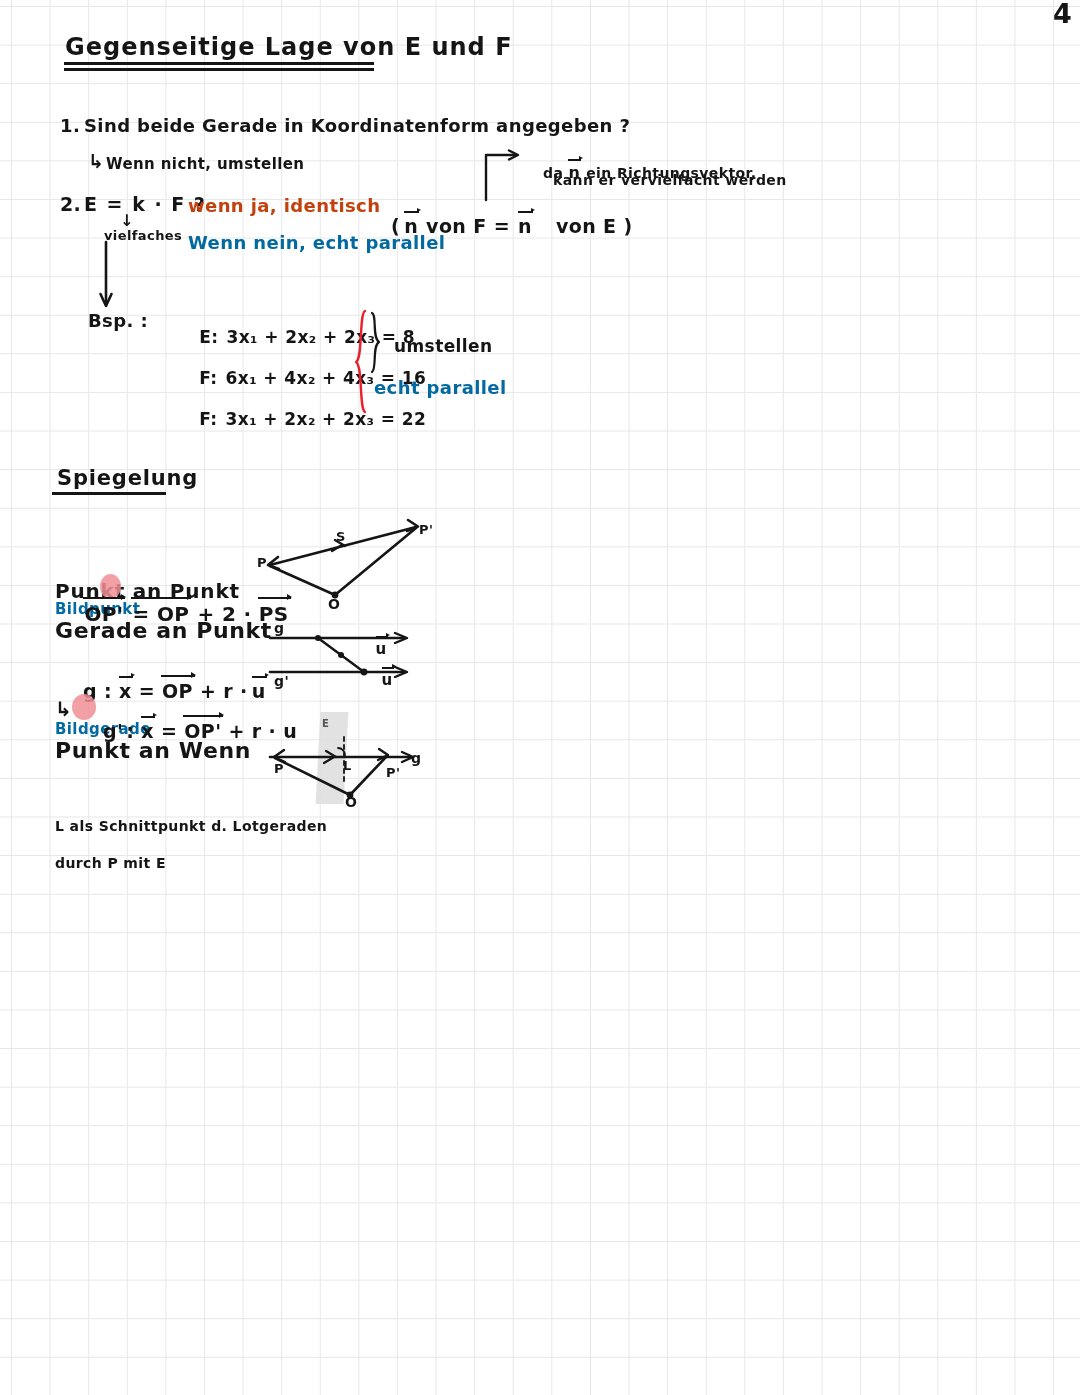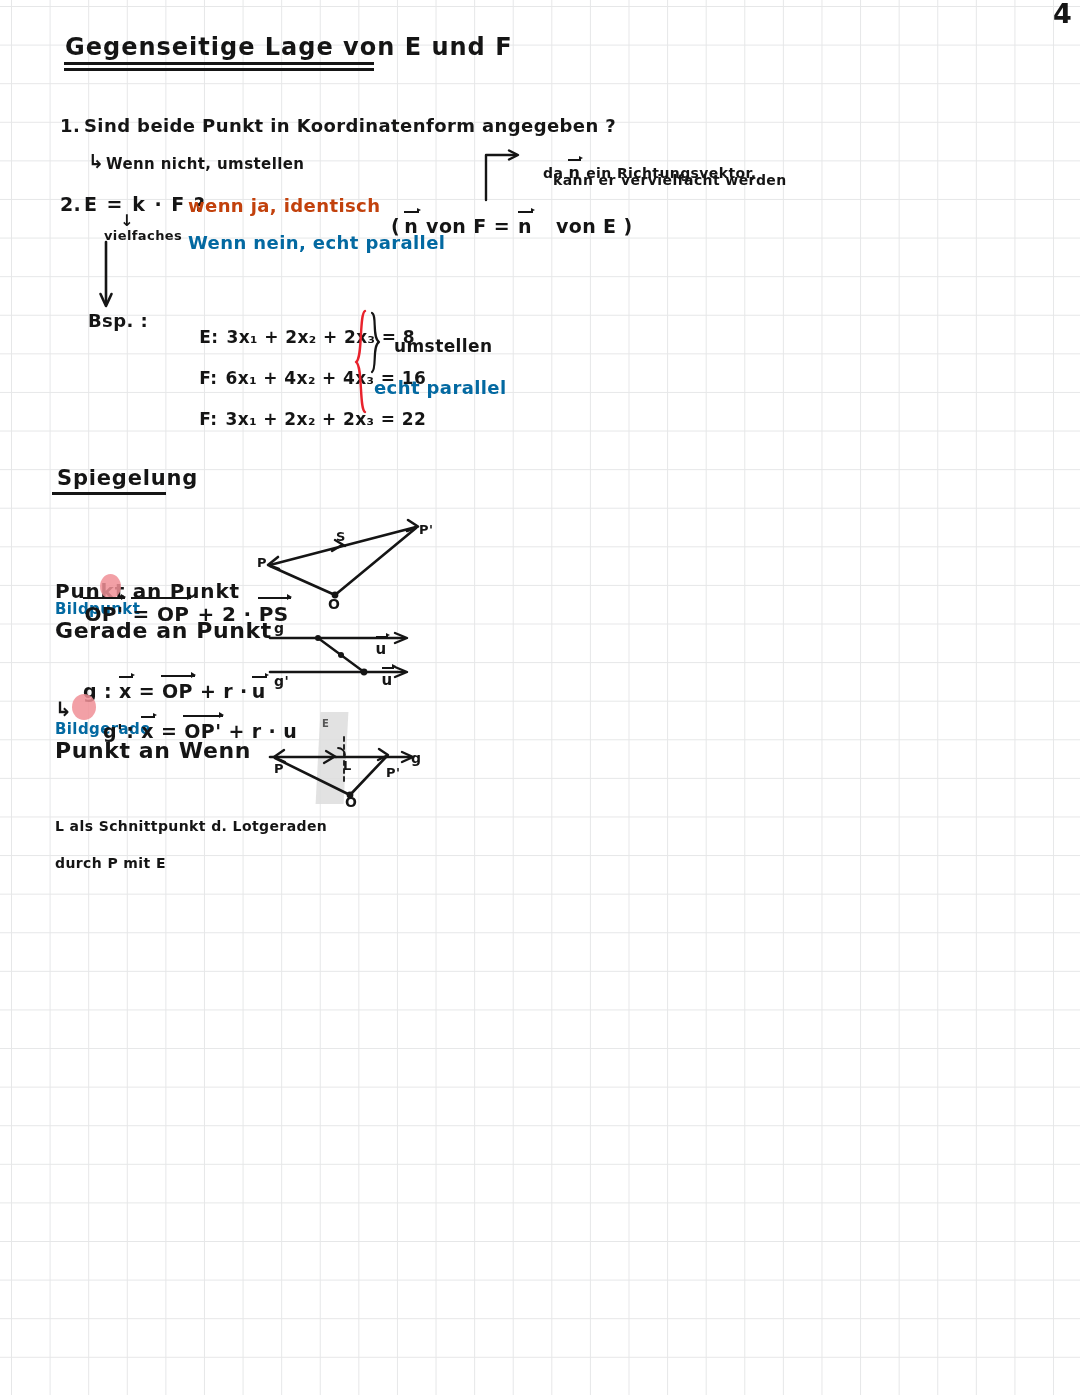--- a/index.html
+++ b/index.html
@@ -74,21 +74,21 @@
 
 <div id="sheet">
 
   <div class="hw" style="left:1053px;top:-2px;font-size:27px;">4</div>
 
   <div class="hw" style="left:65px;top:33px;font-size:24px;letter-spacing:1px;">Gegenseitige Lage von E und F</div>
   <div class="dbl" style="left:64px;top:62px;width:310px;height:2.5px;"></div>
   <div class="dbl" style="left:64px;top:68px;width:310px;height:2.5px;"></div>
 
   <div class="hw" style="left:60px;top:115px;font-size:18px;">1.</div>
-  <div class="hw" style="left:84px;top:115px;font-size:18px;">Sind beide Punkt in Koordinatenform angegeben ?</div>
+  <div class="hw" style="left:84px;top:115px;font-size:18px;">Sind beide Gerade in Koordinatenform angegeben ?</div>
 
   <div class="hw" style="left:88px;top:150px;font-size:19px;">↳</div>
   <div class="hw thin" style="left:106px;top:155px;font-size:15px;">Wenn nicht, umstellen</div>
 
   <div class="hw" style="left:60px;top:193px;font-size:19px;">2.</div>
   <div class="hw" style="left:84px;top:193px;font-size:19px;letter-spacing:1.5px;">E = k · F ?</div>
 
   <div class="hw green" style="left:188px;top:195px;font-size:18px;">wenn ja, identisch</div>
 
   <div class="hw" style="left:363px;top:193px;font-size:19px;">

